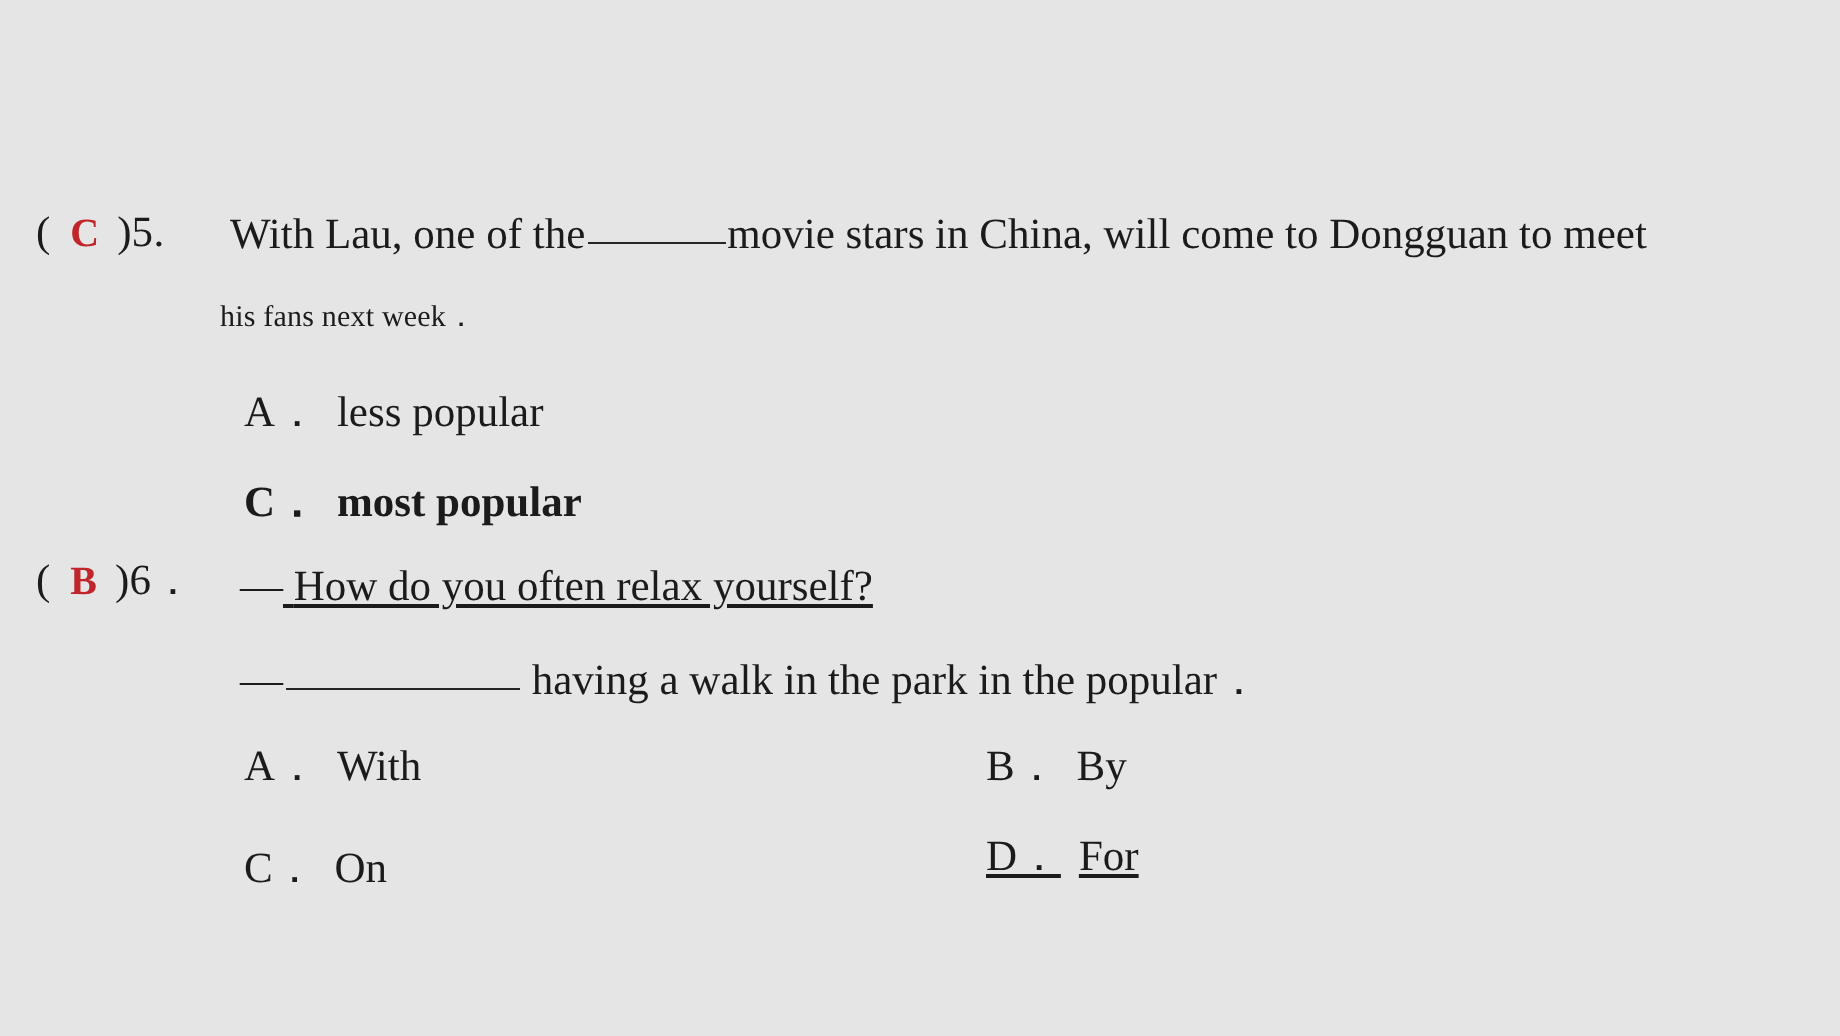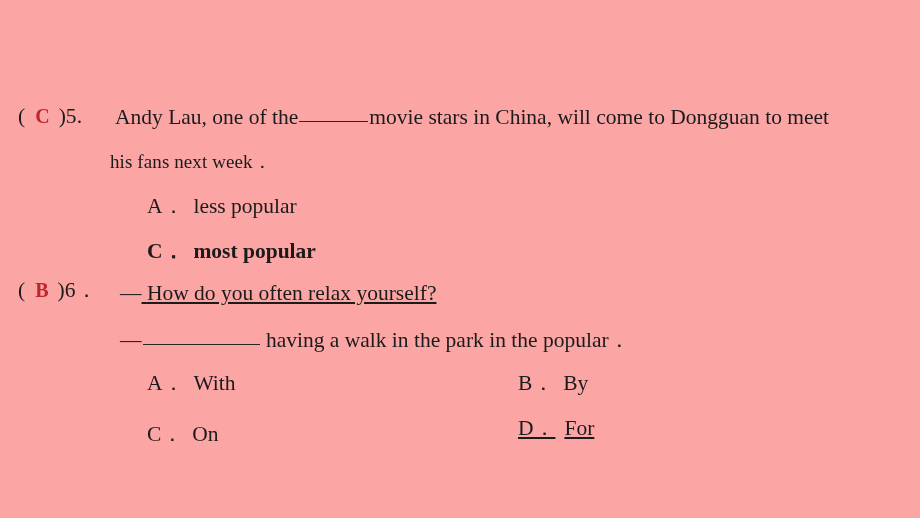--- a/index.html
+++ b/index.html
@@ -13,28 +13,28 @@
     position: relative;
     overflow: hidden;
     font-family: "Liberation Serif", "DejaVu Serif", serif;
     color: #1a1a1a;
     -webkit-font-smoothing: antialiased;
   }
 
   .page {
     position: absolute;
     inset: 0;
-    background: #fca5a5;
+    background: #e5e5e5;
   }
 
   
   .line {
     position: absolute;
     white-space: nowrap;
-    font-size: 19px;
+    font-size: 15px;
     line-height: 1;
     letter-spacing: 0.1px;
     color: #1b1b1b;
   }
 
   
   .qhead {
     position: absolute;
     left: 18px;
     white-space: nowrap;
@@ -82,42 +82,41 @@
     letter-spacing: 0;
   }
 
   
   .opt {
     position: absolute;
     white-space: nowrap;
     font-size: 21.5px;
     line-height: 1;
     color: #1b1b1b;
-    margin-left: 25px;
   }
   .opt-label {
     letter-spacing: 0.2px;
   }
   .opt-text {
     padding-left: 9px;
   }
   .col-left  { left: 122px; }
   .col-right { left: 493px; }
 </style>
 </head>
 <body>
 
 <div class="page">
 
   <div class="qhead" style="top:106px;">
     <span class="paren">(</span><span class="answer-letter">C</span><span class="paren">)</span><span class="qnum">5.</span>
   </div>
 
   <div class="stem" style="left:115px; top:106px;">
-    <span>Andy Lau, one of the</span><span class="blank blank-q5"></span><span>movie stars in China, will come to Dongguan to meet</span>
+    <span>With Lau, one of the</span><span class="blank blank-q5"></span><span>movie stars in China, will come to Dongguan to meet</span>
   </div>
 
   <div class="line" style="left:110px; top:152px;">his fans next week．</div>
 
   <div class="opt col-left" style="top:196px;">
     <span class="opt-label">A．</span><span class="opt-text">less popular</span>
   </div>
   <div class="opt col-left" style="top:241px;font-weight:bold;">
     <span class="opt-label">C．</span><span class="opt-text">most popular</span>
   </div>

